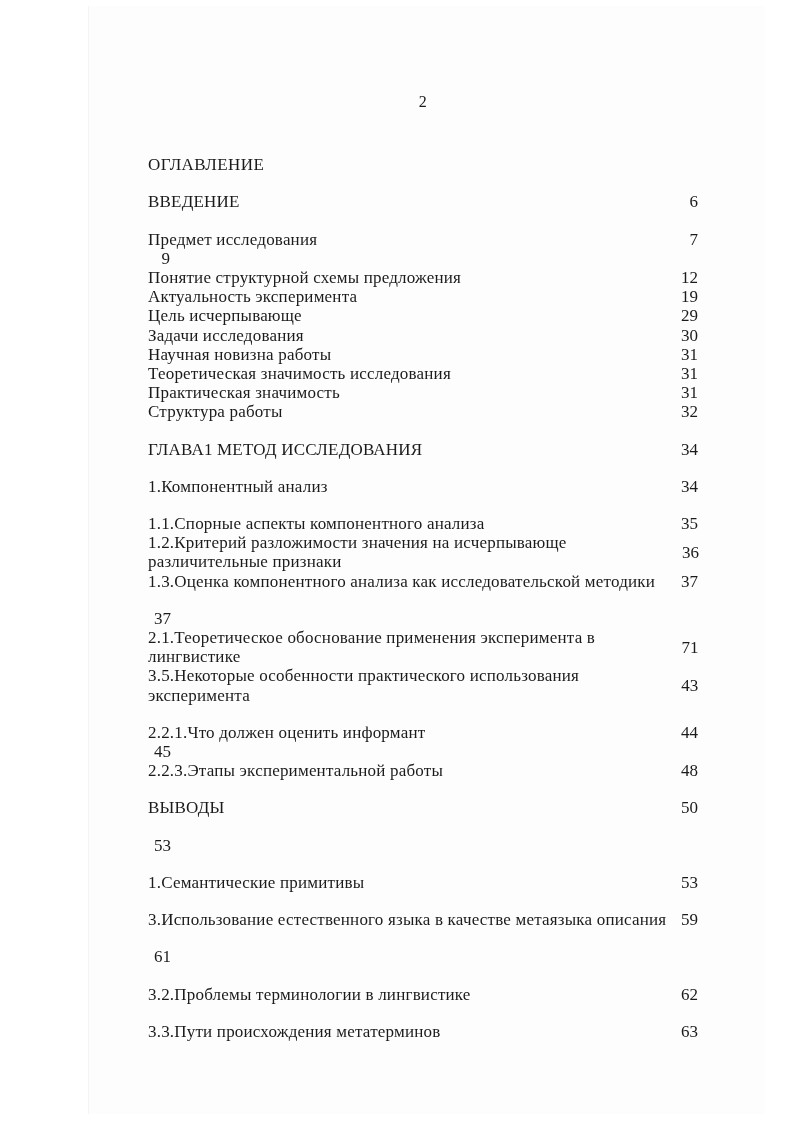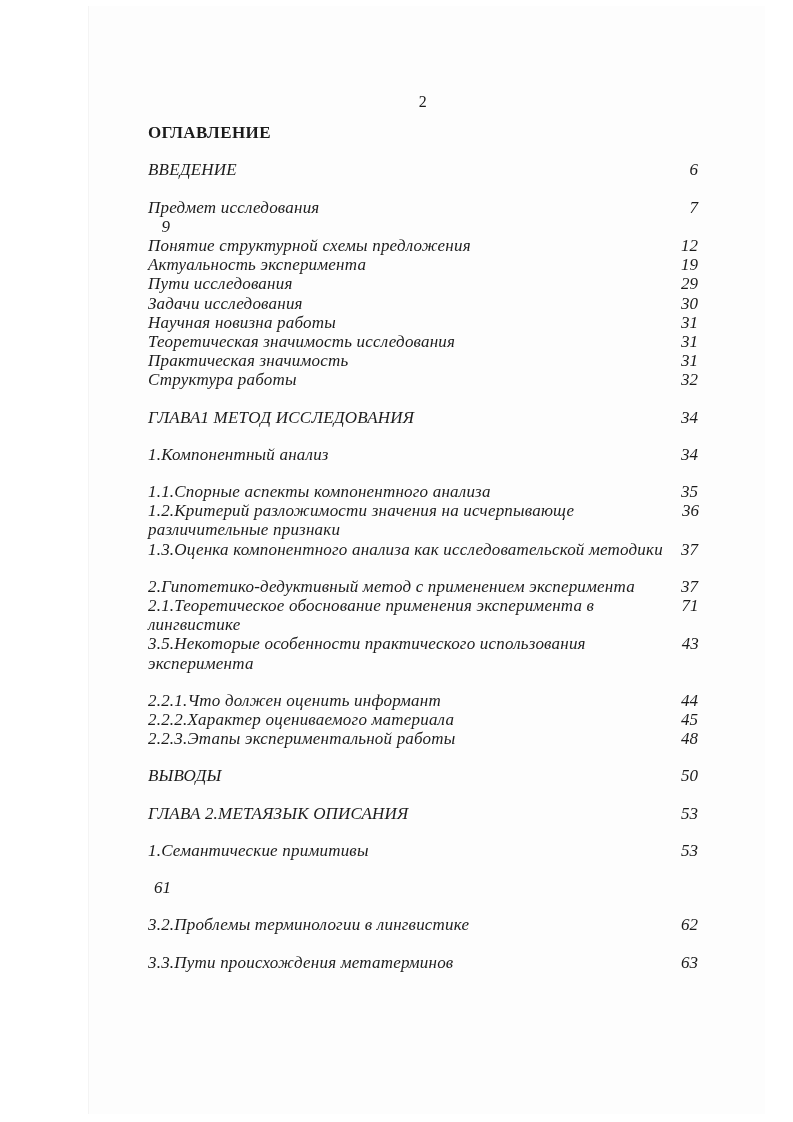--- a/index.html
+++ b/index.html
@@ -45,31 +45,30 @@
   }
 
   .toc {
     width: 550px;
     margin-left: 148px;
     font-size: 17px;
     line-height: 19.2px;
   }
 
   .heading {
-    margin-top: 12px;
+    margin-top: 44px;
     font-size: 17px;
-    font-weight: bold;
+    font-weight: normal;
     letter-spacing: 0.4px;
   }
 
   .row {
     display: flex;
     justify-content: space-between;
-    align-items: flex-start;
-    font-style: italic;
+    align-items: center;
   }
 
   
   .g1 { margin-top: 18px; }
 
   .t {
     max-width: 528px;
     letter-spacing: 0.2px;
   }
 
@@ -108,21 +107,21 @@
       </div>
       <div class="row">
         <span class="t">Понятие структурной схемы предложения</span>
         <span class="p">12</span>
       </div>
       <div class="row">
         <span class="t">Актуальность эксперимента</span>
         <span class="p">19</span>
       </div>
       <div class="row">
-        <span class="t">Пути исследования</span>
+        <span class="t">Цель исчерпывающе</span>
         <span class="p">29</span>
       </div>
       <div class="row">
         <span class="t">Задачи исследования</span>
         <span class="p">30</span>
       </div>
       <div class="row">
         <span class="t">Научная новизна работы</span>
         <span class="p">31</span>
       </div>
@@ -156,61 +155,62 @@
       <div class="row">
         <span class="t">1.2.Критерий разложимости значения на исчерпывающе различительные признаки</span>
         <span class="p">36</span>
       </div>
       <div class="row">
         <span class="t">1.3.Оценка компонентного анализа как исследовательской методики</span>
         <span class="p">37</span>
       </div>
 
       <div class="row g1">
-        <span class="t">2.Гипотетико-дедуктивный метод с применением эксперимента</span>
         <span class="p">37</span>
       </div>
       <div class="row">
         <span class="t">2.1.Теоретическое обоснование применения эксперимента в лингвистике</span>
         <span class="p">71</span>
       </div>
       <div class="row">
         <span class="t">3.5.Некоторые особенности практического использования эксперимента</span>
         <span class="p">43</span>
       </div>
 
       <div class="row g1">
         <span class="t">2.2.1.Что должен оценить информант</span>
         <span class="p">44</span>
       </div>
       <div class="row">
-        <span class="t">2.2.2.Характер оцениваемого материала</span>
         <span class="p">45</span>
       </div>
       <div class="row">
         <span class="t">2.2.3.Этапы экспериментальной работы</span>
         <span class="p">48</span>
       </div>
 
       <div class="row g1">
         <span class="t">ВЫВОДЫ</span>
         <span class="p">50</span>
       </div>
 
       <div class="row g1">
-        <span class="t">ГЛАВА 2.МЕТАЯЗЫК ОПИСАНИЯ</span>
         <span class="p">53</span>
       </div>
 
       <div class="row g1">
         <span class="t">1.Семантические примитивы</span>
         <span class="p">53</span>
       </div>
 
 
+      <div class="row g1">
+        <span class="t">3.Использование  естественного языка в качестве метаязыка описания</span>
+        <span class="p">59</span>
+      </div>
 
       <div class="row g1">
         <span class="p">61</span>
       </div>
 
       <div class="row g1">
         <span class="t">3.2.Проблемы терминологии в лингвистике</span>
         <span class="p">62</span>
       </div>
 

